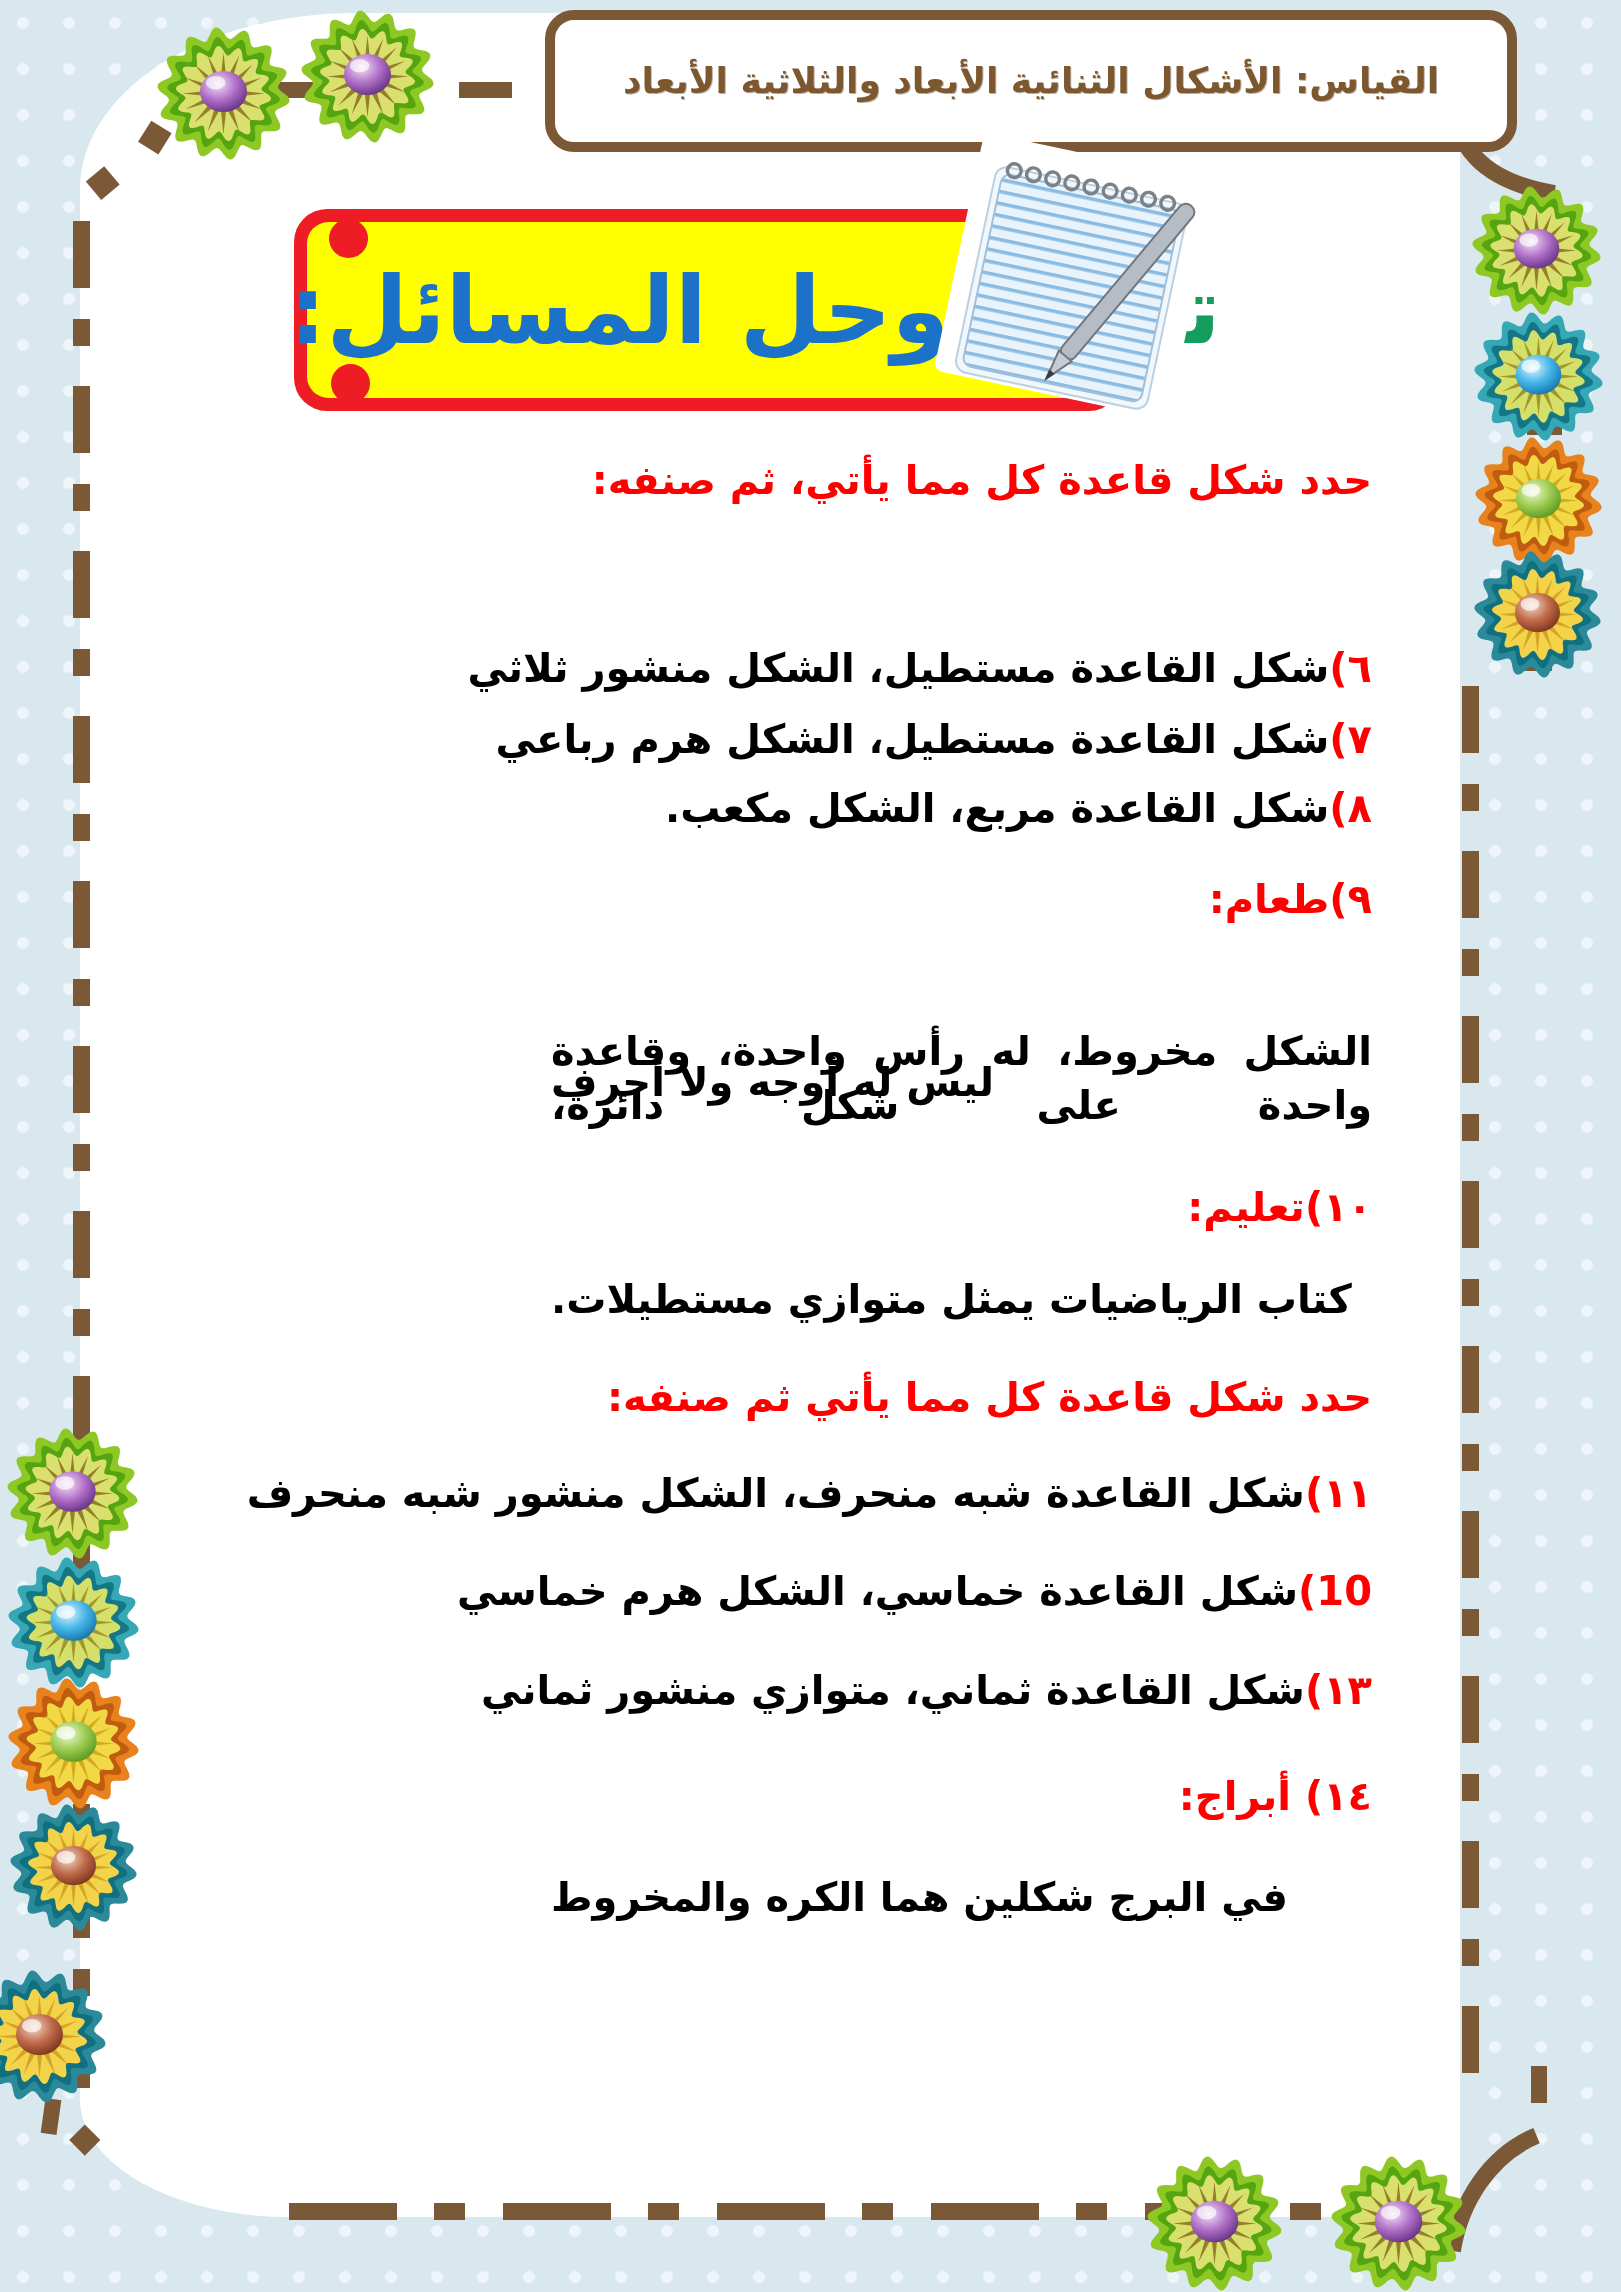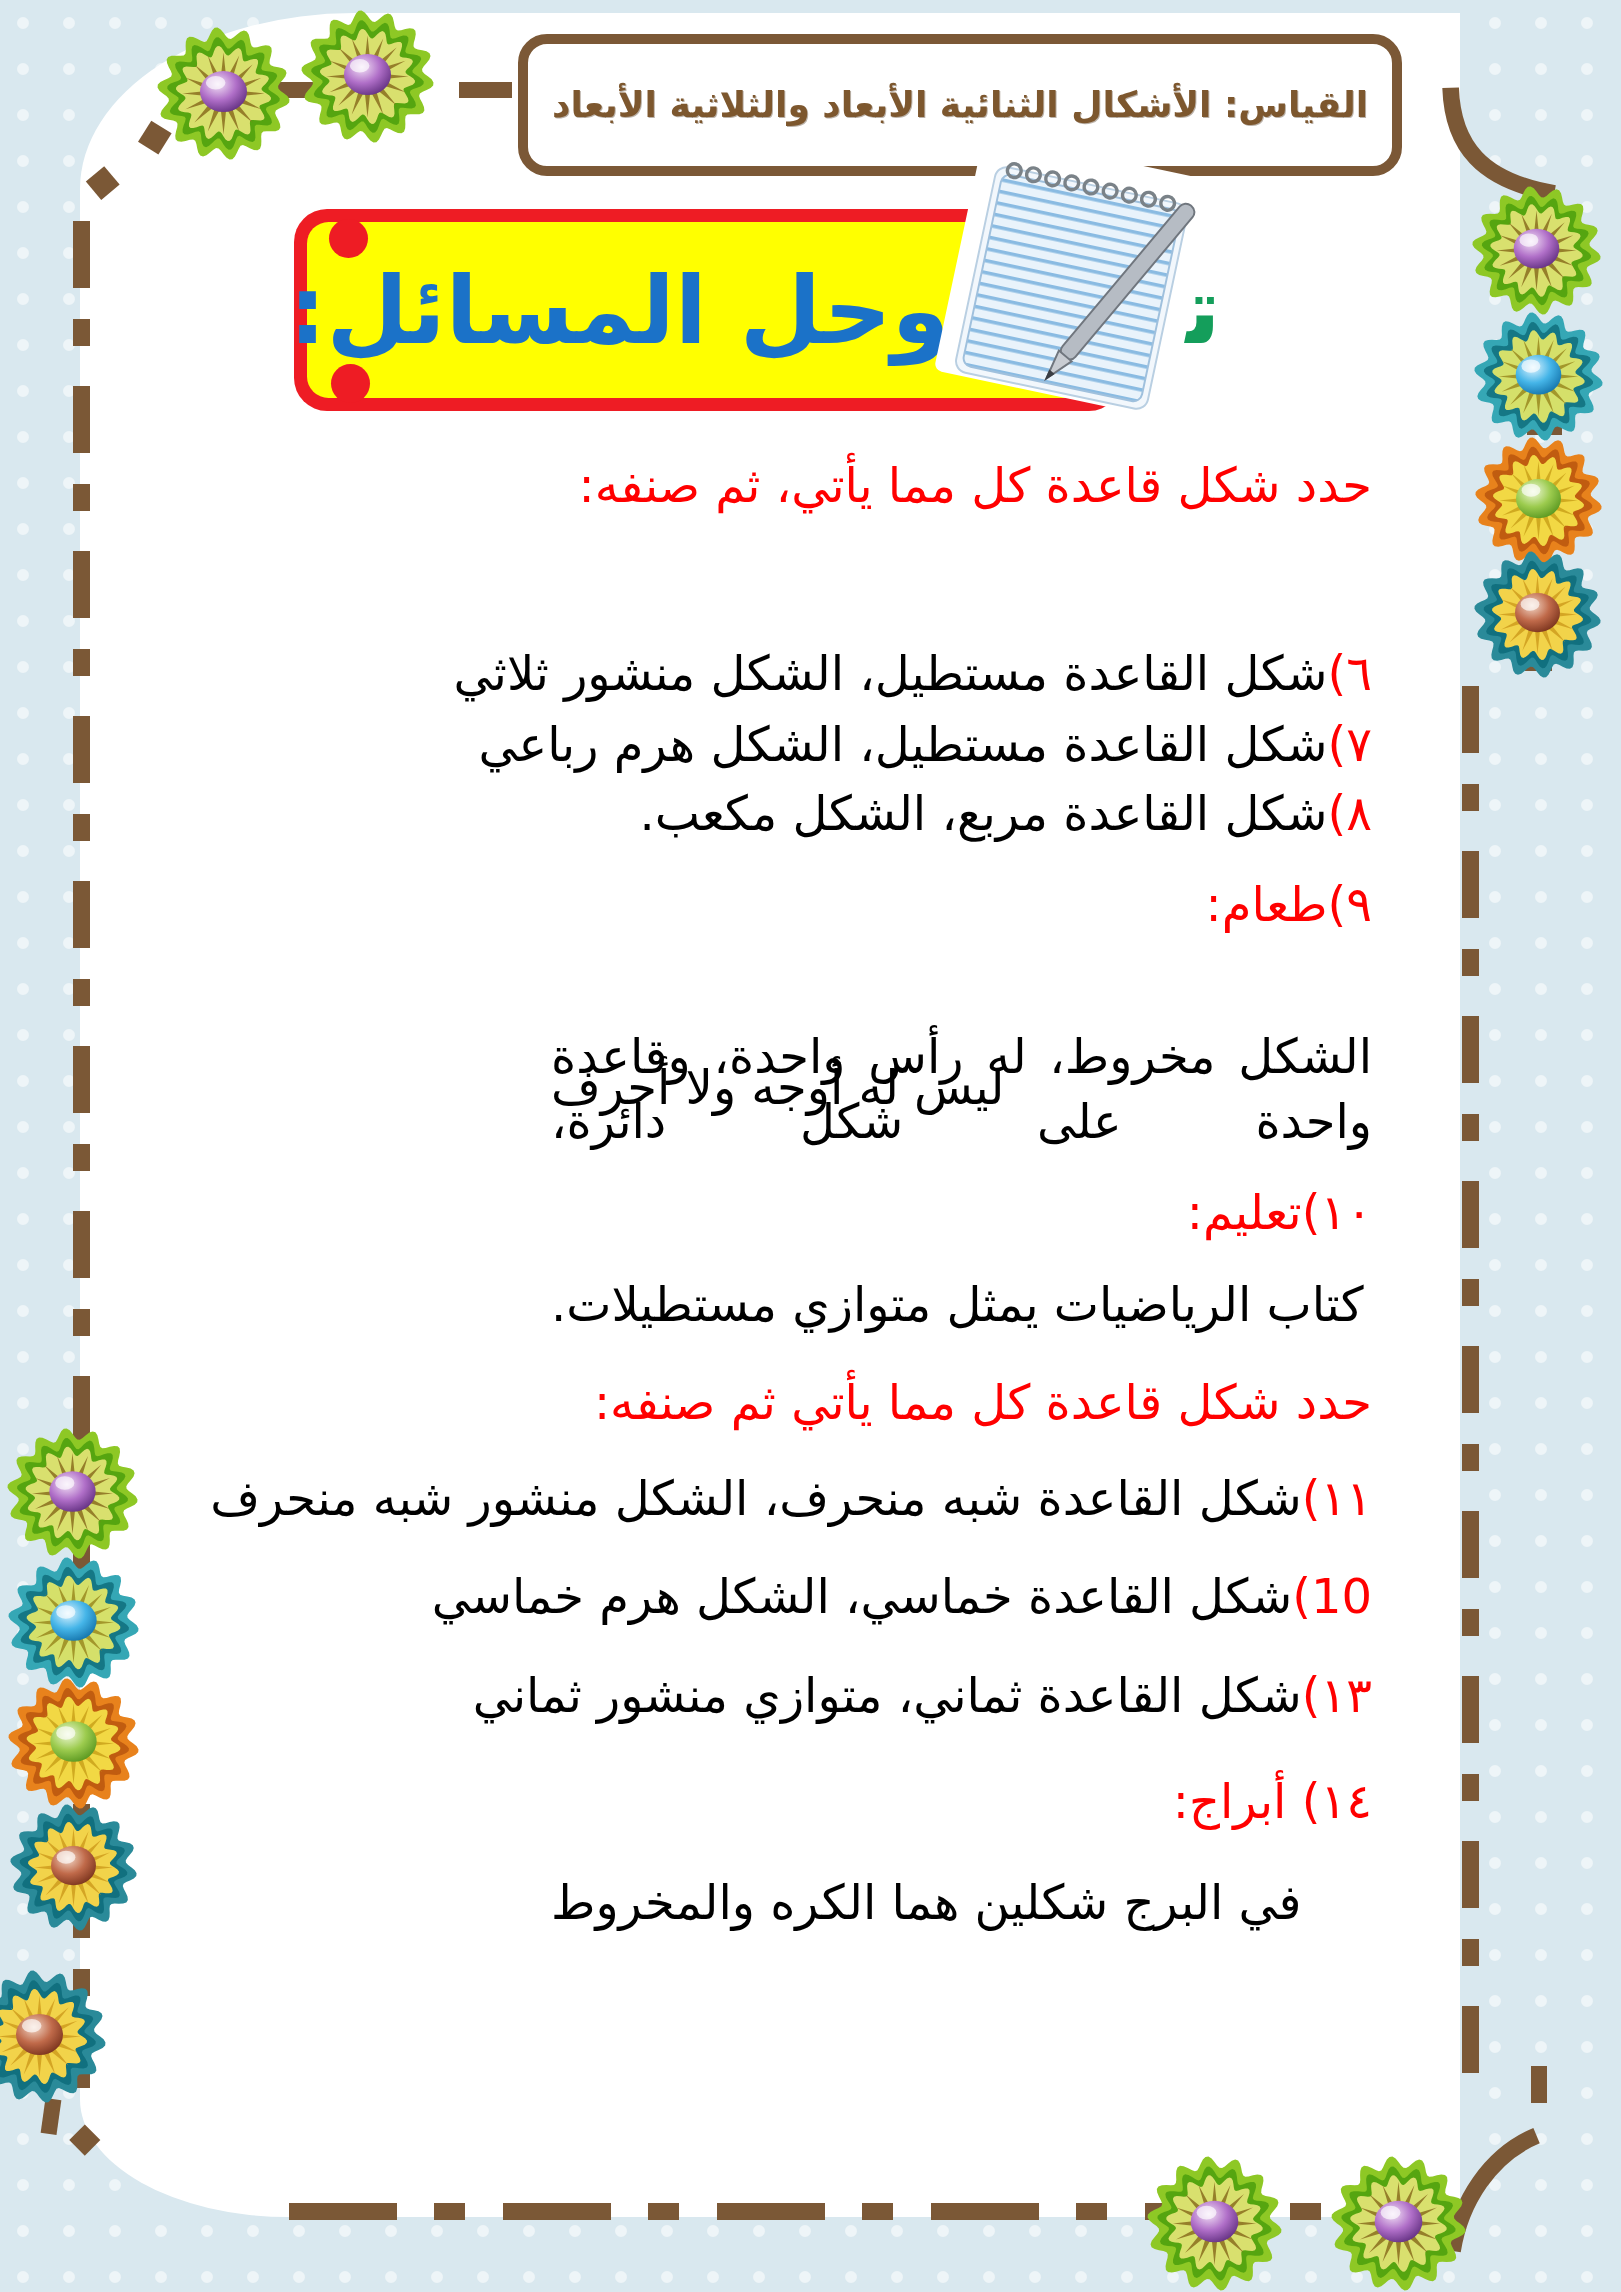--- a/index.html
+++ b/index.html
@@ -22,41 +22,41 @@
   .cdash{position:absolute;background:#7b5836;}
   .cd1{left:143px;top:125px;width:23.5px;height:24.5px;transform:rotate(32deg);}
   .cd2{left:91px;top:171px;width:23.5px;height:23.5px;transform:rotate(50deg);}
   .cd3{left:43px;top:2099px;width:15.7px;height:35px;transform:rotate(8deg);}
   .cd4{left:74px;top:2129px;width:21.6px;height:21.6px;transform:rotate(45deg);}
   .cd5{left:1527px;top:420px;width:35px;height:14.7px;}
   .cd6{left:1525px;top:659px;width:27.4px;height:11.8px;}
   .cd7{left:1531px;top:2066px;width:15.7px;height:37px;}
   .swash{position:absolute;}
   
-  .header-box{position:absolute;left:518px;top:9.8px;width:884px;height:142px;background:#ffffff;
+  .header-box{position:absolute;left:545px;top:9.8px;width:972px;height:142px;background:#ffffff;
               border:10.8px solid #7b5836;border-radius:29px;box-sizing:border-box;
-              display:flex;align-items:center;justify-content:center;direction:rtl;margin-top:24px;}
+              display:flex;align-items:center;justify-content:center;direction:rtl;}
   .header-box span{color:#7d572e;font-weight:700;font-size:36px;letter-spacing:0;
                    text-shadow:1px 1px 0 rgba(60,35,10,.35);}
   
   .banner{position:absolute;left:294px;top:209px;width:828px;height:202px;background:#ee1c24;
           border-radius:33px;}
   .banner-inner{position:absolute;left:12.7px;top:12.7px;right:12.7px;bottom:12.7px;background:#ffff00;
           border-radius:21.6px;display:flex;align-items:center;justify-content:center;
           direction:rtl;padding-left:19.6px;box-sizing:border-box;}
   .notch{position:absolute;width:39px;height:39px;border-radius:50%;background:#ee1c24;}
   .notch-a{left:35px;top:9.8px;}
   .notch-b{left:37px;top:155px;}
   .banner-text{font-size:94px;font-weight:700;white-space:nowrap;transform:translateX(37px);}
   .banner-green{color:#149e5b;}
   .banner-blue{color:#1b72c8;}
   
   .notepad{position:absolute;left:929px;top:129px;width:299px;height:294px;}
   
-  .text-layer{position:absolute;inset:0;direction:rtl;font-weight:400;font-size:48px;line-height:1.35;color:#000;}
+  .text-layer{position:absolute;inset:0;direction:rtl;font-weight:700;font-size:40px;line-height:1.35;color:#000;}
   .tl{position:absolute;white-space:nowrap;}
   .red{color:#ff0000;}
   .r-anchor{right:249px;}
   .l-anchor{left:551px;text-align:center;}
   .just{left:551px;right:249px;white-space:normal;text-align:justify;text-align-last:justify;}
   .t-h1{top:453px;}  .t-i5{top:570px;} .t-i6{top:641px;} .t-i7{top:712px;} .t-i8{top:781px;}
   .t-l9{top:872px;}  .t-p1{top:988px;margin-top:36px;} .t-p2{top:1055px;}
   .t-l10{top:1180px;}.t-p3{top:1272px;}.t-h2{top:1370px;}
   .t-i11{top:1466px;}.t-i12{top:1564px;}.t-i13{top:1663px;}
   .t-l14{top:1769px;}.t-p4{top:1870px;}

